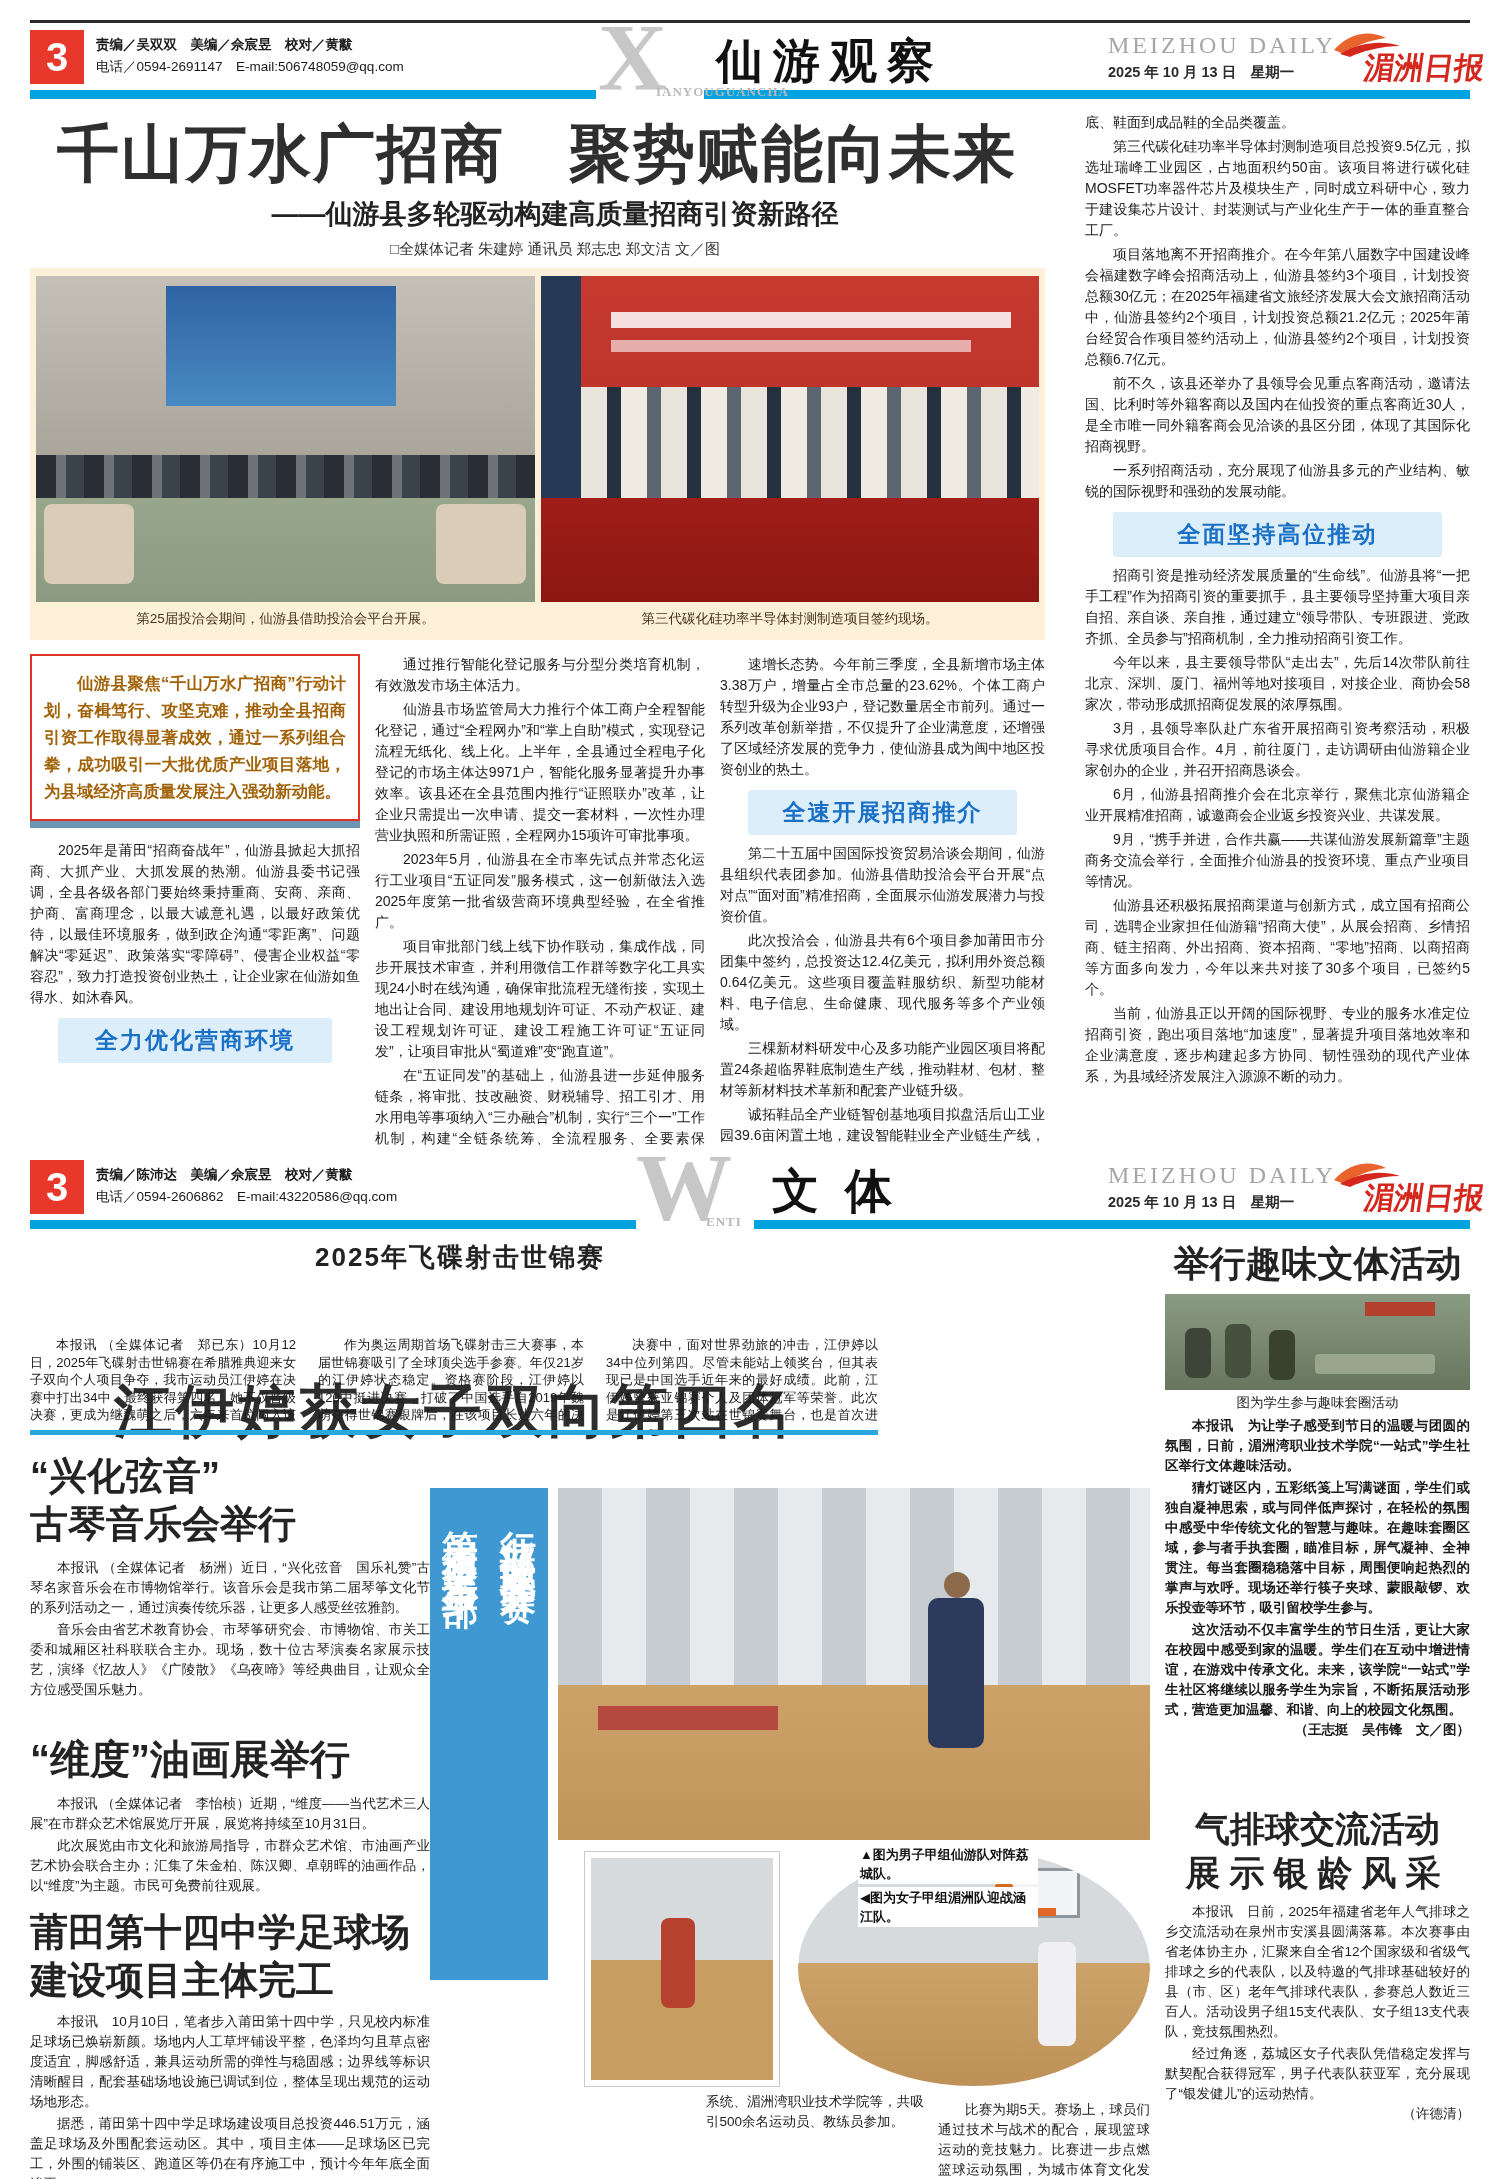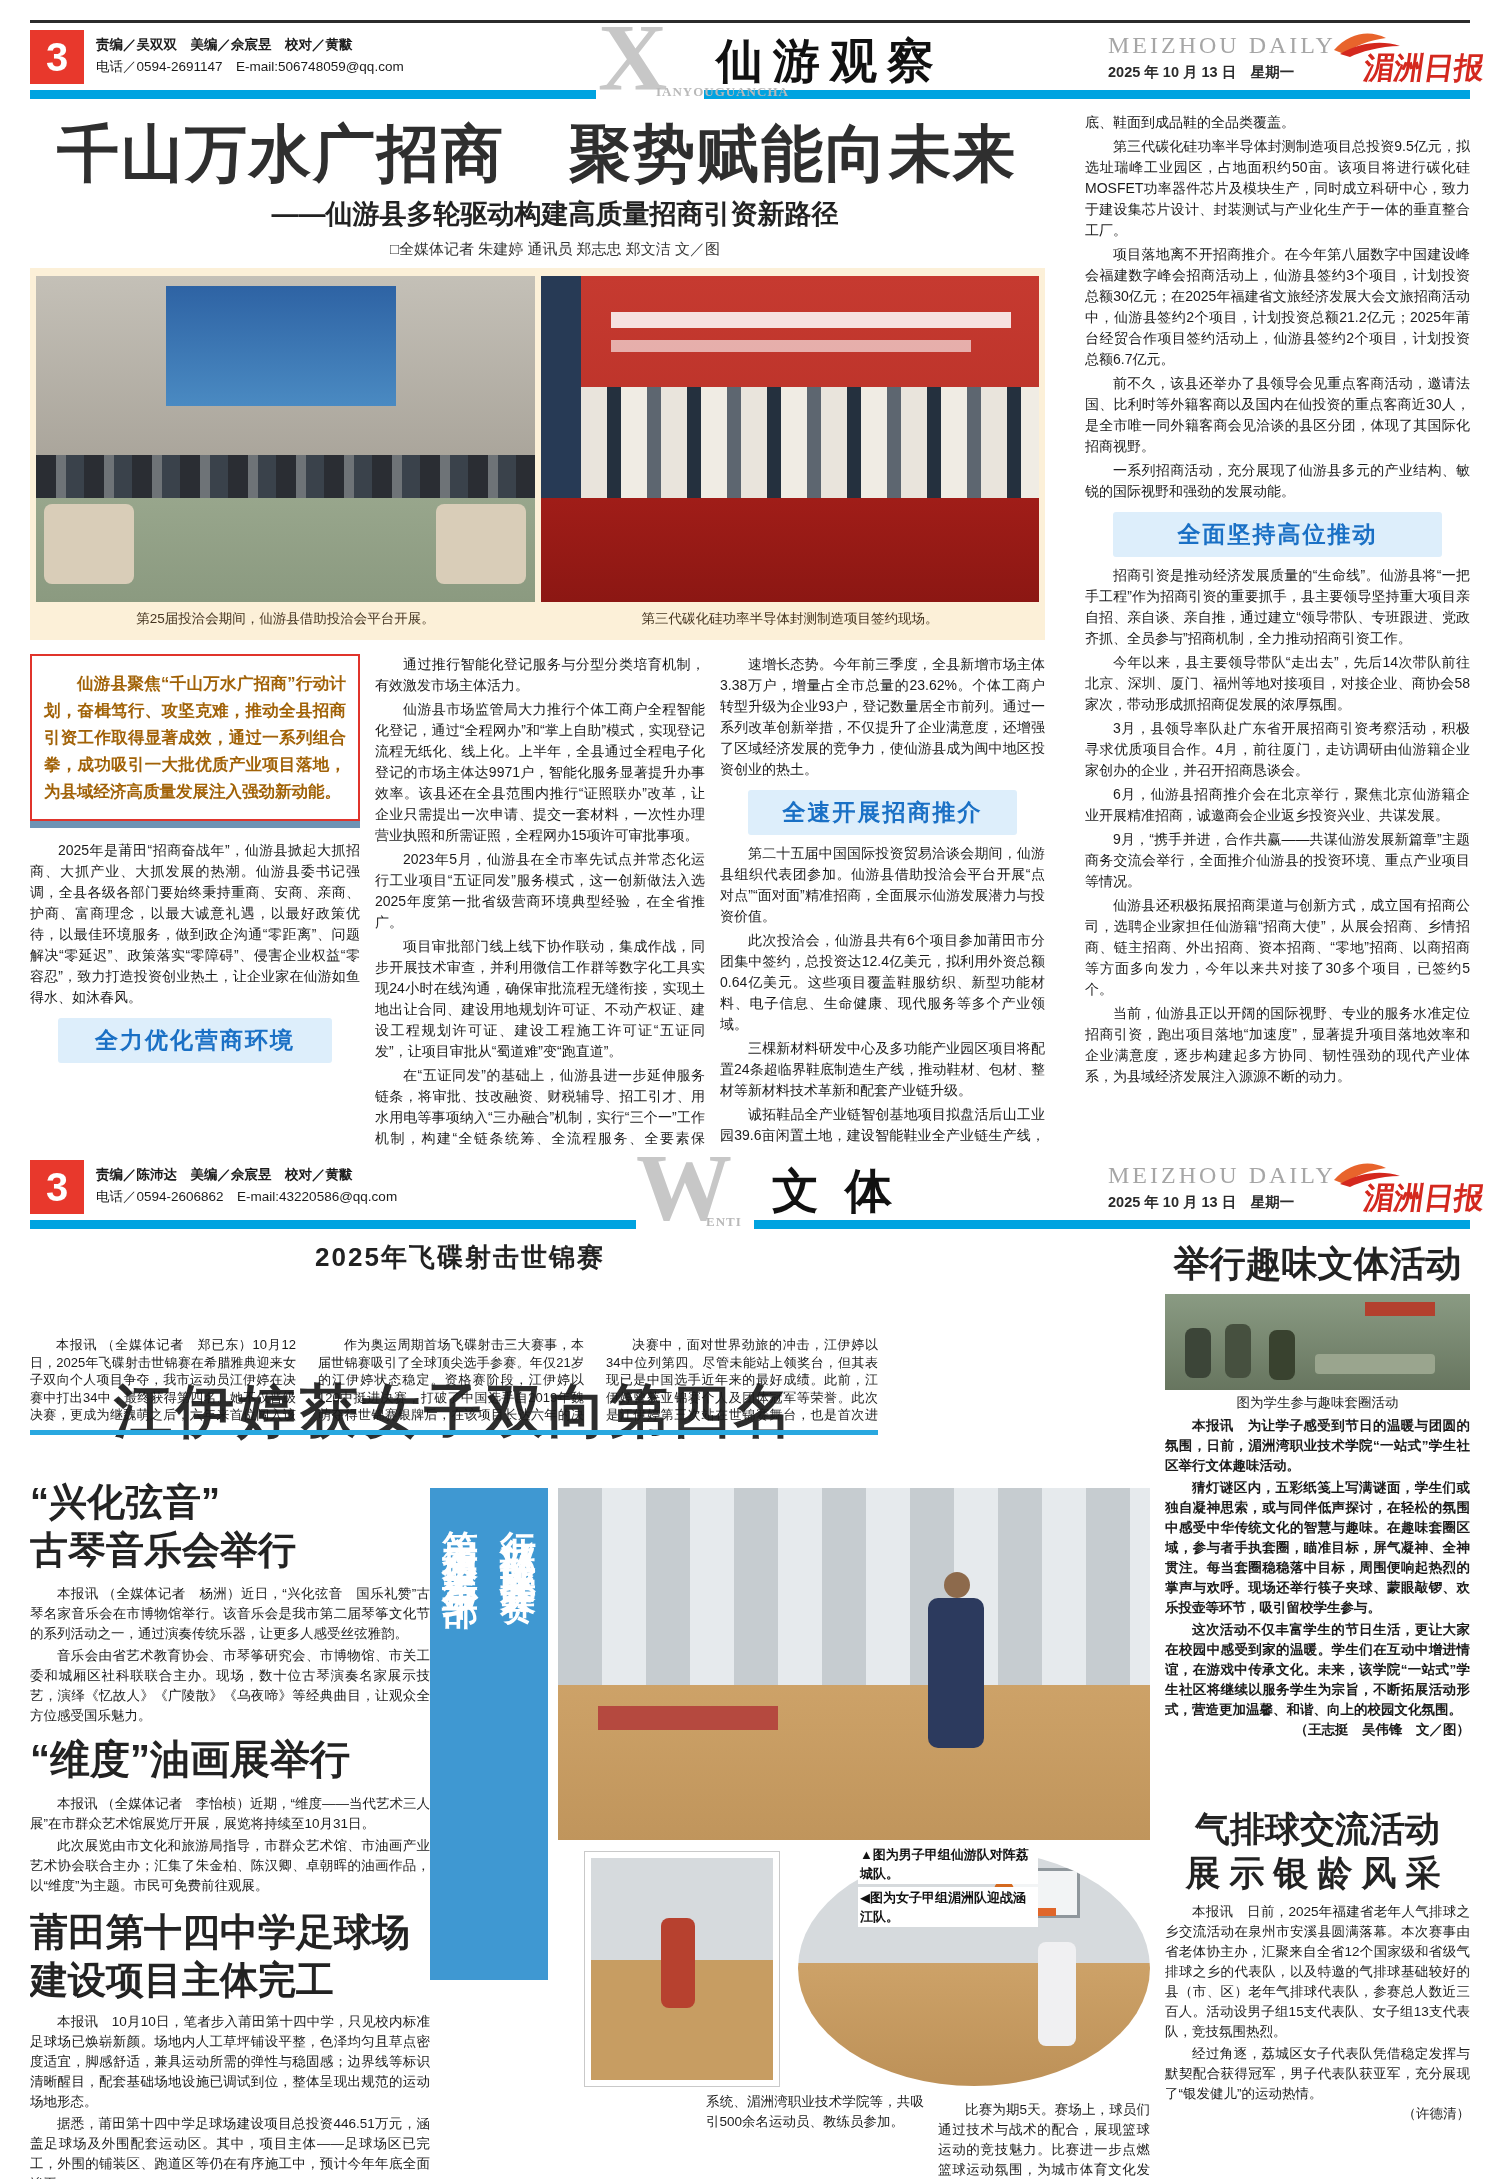--- a/index.html
+++ b/index.html
@@ -174,21 +174,21 @@
     <p class="btsm" style="font-size:13px;line-height:17.5px;">本报讯 （全媒体记者　郑已东）10月12日，2025年飞碟射击世锦赛在希腊雅典迎来女子双向个人项目争夺，我市运动员江伊婷在决赛中打出34中，最终获得第四名。她不仅晋级决赛，更成为继魏萌之后，六年来首位闯入该项目世锦赛决赛的中国选手。</p>
   </div>
   <div class="abs colbox" style="left:318px;top:1336px;width:266px;height:88px;">
     <p class="btsm" style="font-size:13px;line-height:17.5px;">作为奥运周期首场飞碟射击三大赛事，本届世锦赛吸引了全球顶尖选手参赛。年仅21岁的江伊婷状态稳定。资格赛阶段，江伊婷以120中挺进决赛，打破了中国选手自2019年魏萌夺得世锦赛银牌后，在该项目长达六年的决赛缺席纪录。</p>
   </div>
   <div class="abs colbox" style="left:606px;top:1336px;width:272px;height:88px;">
     <p class="btsm" style="font-size:13px;line-height:17.5px;">决赛中，面对世界劲旅的冲击，江伊婷以34中位列第四。尽管未能站上领奖台，但其表现已是中国选手近年来的最好成绩。此前，江伊婷曾获亚锦赛个人及团体冠军等荣誉。此次是江伊婷第三次站在世锦赛舞台，也是首次进入世锦赛决赛阶段。</p>
   </div>
   <div class="abs divcyan" style="left:30px;top:1430px;width:848px;"></div>
 
-  <div class="abs colbox" style="left:30px;top:1452px;width:400px;height:256px;margin-top:26px;">
+  <div class="abs colbox" style="left:30px;top:1452px;width:400px;height:256px;">
     <div class="lh1">“兴化弦音”</div>
     <div class="lh1">古琴音乐会举行</div>
     <p class="btsm" style="margin-top:10px;">本报讯 （全媒体记者　杨洲）近日，“兴化弦音　国乐礼赞”古琴名家音乐会在市博物馆举行。该音乐会是我市第二届琴筝文化节的系列活动之一，通过演奏传统乐器，让更多人感受丝弦雅韵。</p>
     <p class="btsm">音乐会由省艺术教育协会、市琴筝研究会、市博物馆、市关工委和城厢区社科联联合主办。现场，数十位古琴演奏名家展示技艺，演绎《忆故人》《广陵散》《乌夜啼》等经典曲目，让观众全方位感受国乐魅力。</p>
   </div>
 
   <div class="abs colbox" style="left:30px;top:1714px;width:400px;height:190px;margin-top:20px;">
     <div class="lh2">“维度”油画展举行</div>
     <p class="btsm" style="margin-top:10px;">本报讯 （全媒体记者　李怡桢）近期，“维度——当代艺术三人展”在市群众艺术馆展览厅开展，展览将持续至10月31日。</p>
     <p class="btsm">此次展览由市文化和旅游局指导，市群众艺术馆、市油画产业艺术协会联合主办；汇集了朱金柏、陈汉卿、卓朝晖的油画作品，以“维度”为主题。市民可免费前往观展。</p>

